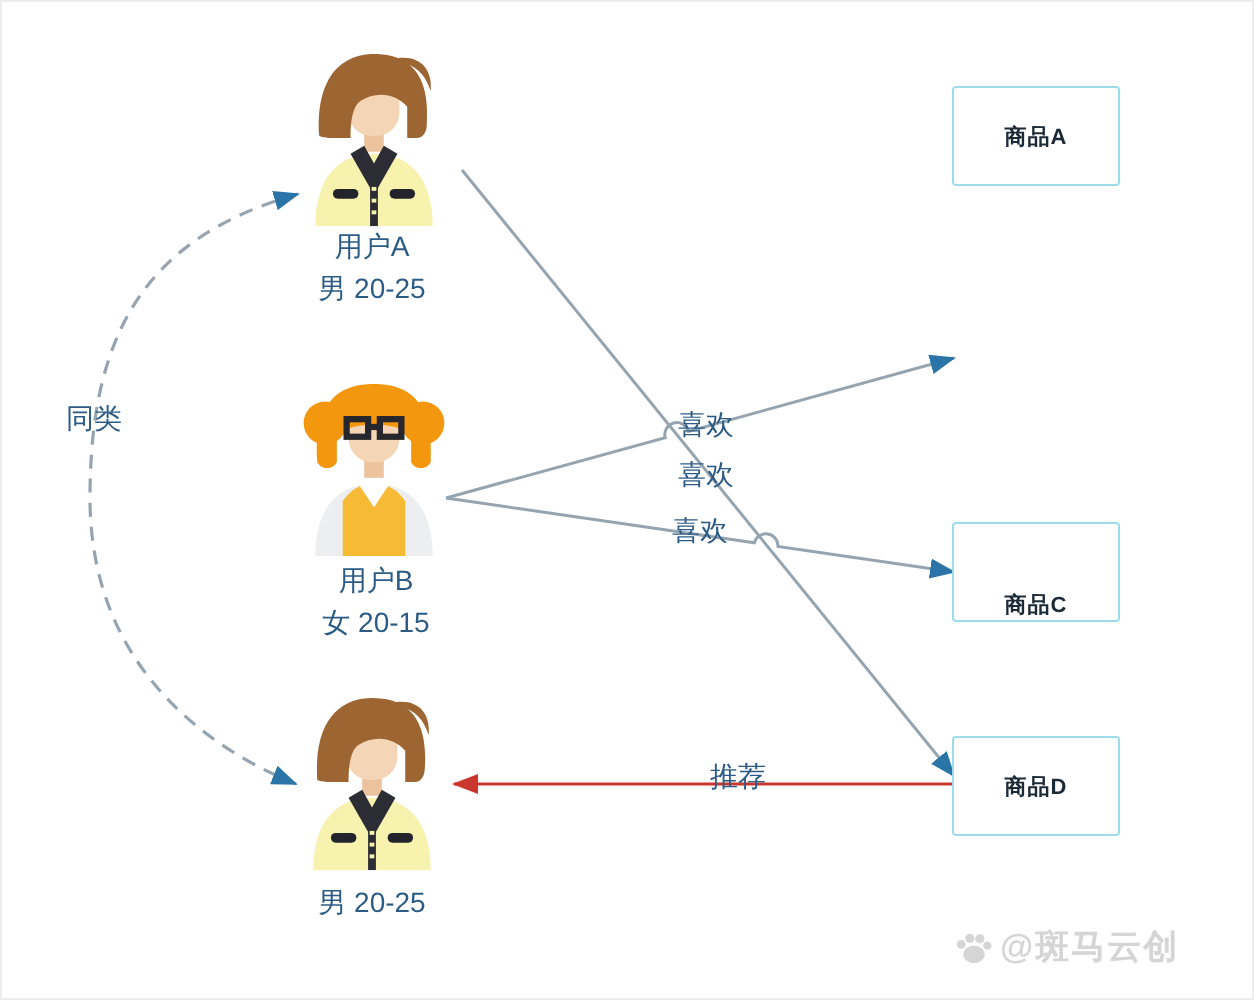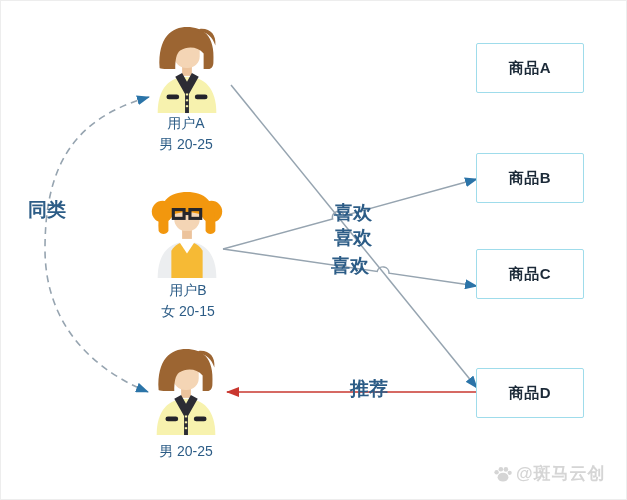--- a/index.html
+++ b/index.html
@@ -13,32 +13,32 @@
   .ln-dash{stroke:var(--line,#96a4b0);stroke-width:1.6;fill:none;stroke-dasharray:7 5;}
   .ln-red{stroke:var(--arrow-red,#c9372f);stroke-width:1.5;fill:none;}
   .mh-blue{fill:var(--arrow-blue,#2b74a8);}
   .mh-red{fill:var(--arrow-red,#c9372f);}
   .user{position:absolute;z-index:2;}
   .user-label{
     position:absolute;z-index:3;width:120px;text-align:center;
     color:var(--label-text,#2c5c86);font-weight:normal;font-size:14px;line-height:21px;
   }
   .product{
-    position:absolute;z-index:2;width:108px;height:50px;background:#fff;
+    position:absolute;z-index:2;width:84px;height:50px;background:#fff;
     border:1.5px solid var(--box-border,#9fdceb);border-radius:2px;
     display:flex;align-items:center;justify-content:center;
-    font-weight:bold;font-size:15px;color:var(--product-text,#1c2a38);
+    font-weight:bold;font-size:11px;color:var(--product-text,#1c2a38);
     box-sizing:border-box;letter-spacing:.5px;
   }
   .edge-label{
     position:absolute;z-index:3;transform:translate(-50%,-50%);
-    font-weight:bold;font-size:19px;color:var(--label-text,#2c5c86);white-space:nowrap;
+    font-weight:normal;font-size:14px;color:var(--label-text,#2c5c86);white-space:nowrap;
   }
   .watermark{
-    position:absolute;z-index:3;left:492px;top:461px;display:flex;align-items:center;gap:3px;
+    position:absolute;z-index:3;left:476px;top:461px;display:flex;align-items:center;gap:3px;
     color:var(--watermark,#d5d5d5);font-weight:bold;font-size:17px;letter-spacing:1px;
   }
 </style>
 </head>
 <body>
 
 <div class="canvas">
 
   <svg class="connectors" width="627" height="500" viewBox="0 0 627 500">
     <defs>
@@ -123,24 +123,21 @@
       <path d="M58,6 C69,5 75,12 74,23 C71,14 66,9 56,8 Z" fill="#9c6532"></path>
     </svg>
   </div>
   <div class="user-label" style="left:125px;top:440px;">
     <div>男 20-25</div>
   </div>
 
   <div class="product" style="left:475px;top:42px;">
     <span>商品A</span>
   </div>
-  <div class="product" style="left:475px;top:152px;">
-    <span>商品B</span>
-  </div>
-  <div class="product" style="left:475px;top:248px;">
+  <div class="product" style="left:475px;top:260px;align-items:flex-end;">
     <span>商品C</span>
   </div>
   <div class="product" style="left:475px;top:367px;text-align:center;">
     <span>商品D</span>
   </div>
 
   <div class="edge-label" style="left:46px;top:209px;">同类</div>
   <div class="edge-label" style="left:352px;top:212px;">喜欢</div>
   <div class="edge-label" style="left:352px;top:237px;">喜欢</div>
   <div class="edge-label" style="left:349px;top:265px;">喜欢</div>

